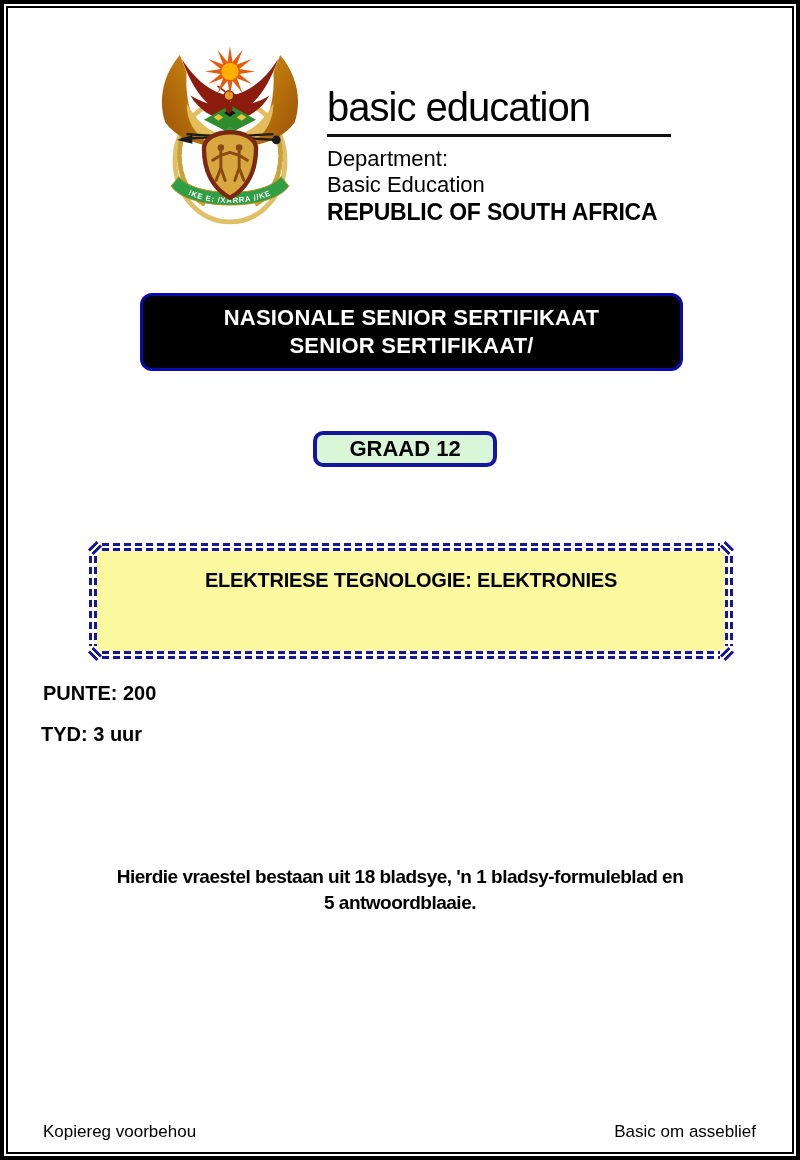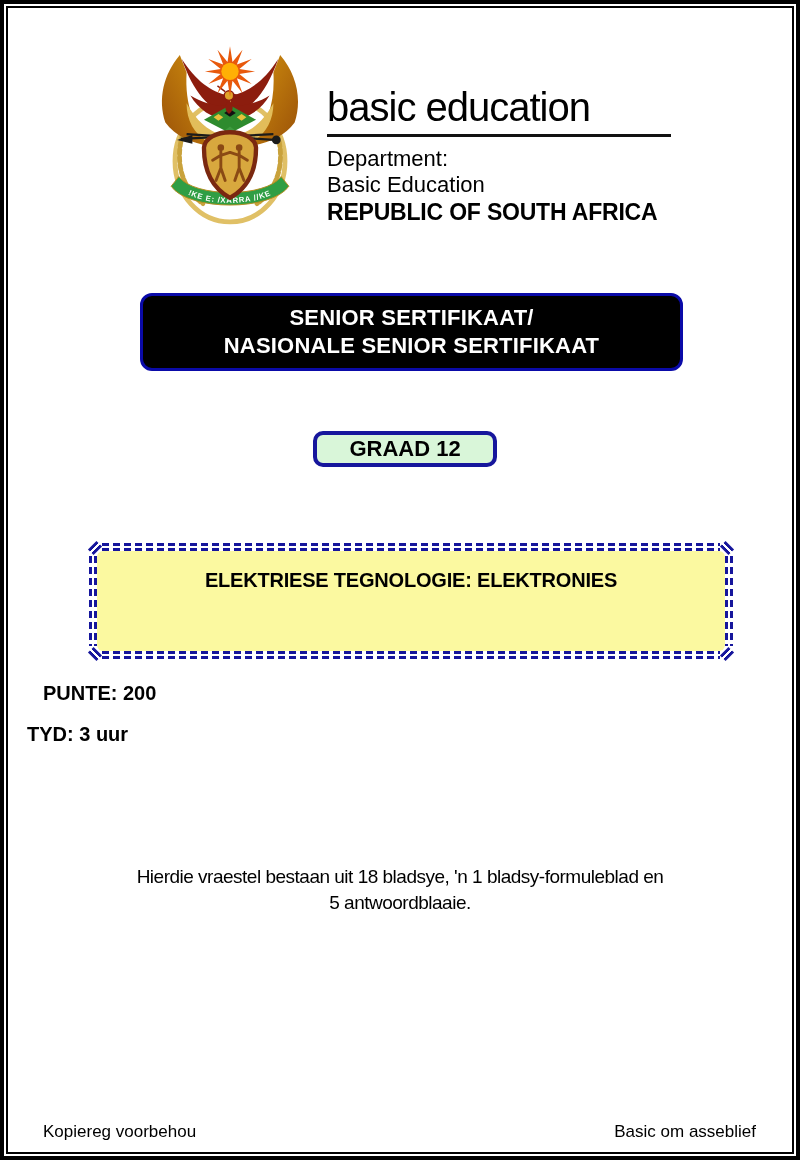--- a/index.html
+++ b/index.html
@@ -65,24 +65,24 @@
   .corner-tl { left: 0; top: 1px; transform: rotate(-45deg); }
   .corner-tr { right: 0; top: 1px; transform: rotate(45deg); }
   .corner-bl { left: 0; bottom: 1px; transform: rotate(45deg); }
   .corner-br { right: 0; bottom: 1px; transform: rotate(-45deg); }
   .subject-line { position: absolute; left: 0; right: 0; text-align: center; font-weight: 700; font-size: 20px; letter-spacing: -0.2px; }
   .subject-line1 { top: 26px; }
   .subject-line2 { top: 72px; }
 
   
   .marks { position: absolute; left: 43px; top: 682px; font-size: 20px; font-weight: 700; }
-  .time  { position: absolute; left: 27px; top: 723px; font-size: 20px; font-weight: 700; }
+  .time  { position: absolute; left: 41px; top: 723px; font-size: 20px; font-weight: 700; }
 
   
-  .note { position: absolute; left: 0; right: 0; top: 864px; text-align: center; font-weight: 400; font-size: 19px; line-height: 26px; letter-spacing: -0.5px; }
+  .note { position: absolute; left: 0; right: 0; top: 864px; text-align: center; font-weight: 700; font-size: 19px; line-height: 26px; letter-spacing: -0.5px; }
 
   
   .footer-left  { position: absolute; left: 43px;  top: 1122px; font-size: 17px; }
   .footer-right { position: absolute; right: 44px; top: 1122px; font-size: 17px; }
 </style>
 </head>
 <body>
 
 <div class="page">
   <div class="frame-outer"></div>
@@ -141,22 +141,22 @@
 
   <div class="brand">
     <div class="brand-wordmark">basic education</div>
     <div class="brand-rule"></div>
     <div class="brand-dept">Department:</div>
     <div class="brand-dept">Basic Education</div>
     <div class="brand-country">REPUBLIC OF SOUTH AFRICA</div>
   </div>
 
   <div class="title-banner">
+    <div class="title-line">NASIONALE SENIOR SERTIFIKAAT</div>
     <div class="title-line">SENIOR SERTIFIKAAT/</div>
-    <div class="title-line">NASIONALE SENIOR SERTIFIKAAT</div>
   </div>
 
   <div class="grade-badge">GRAAD 12</div>
 
   <div class="subject-box">
     <div class="subject-fill"></div>
     <div class="dash-h dash-top"></div>
     <div class="dash-h dash-bottom"></div>
     <div class="dash-v dash-left"></div>
     <div class="dash-v dash-right"></div>

